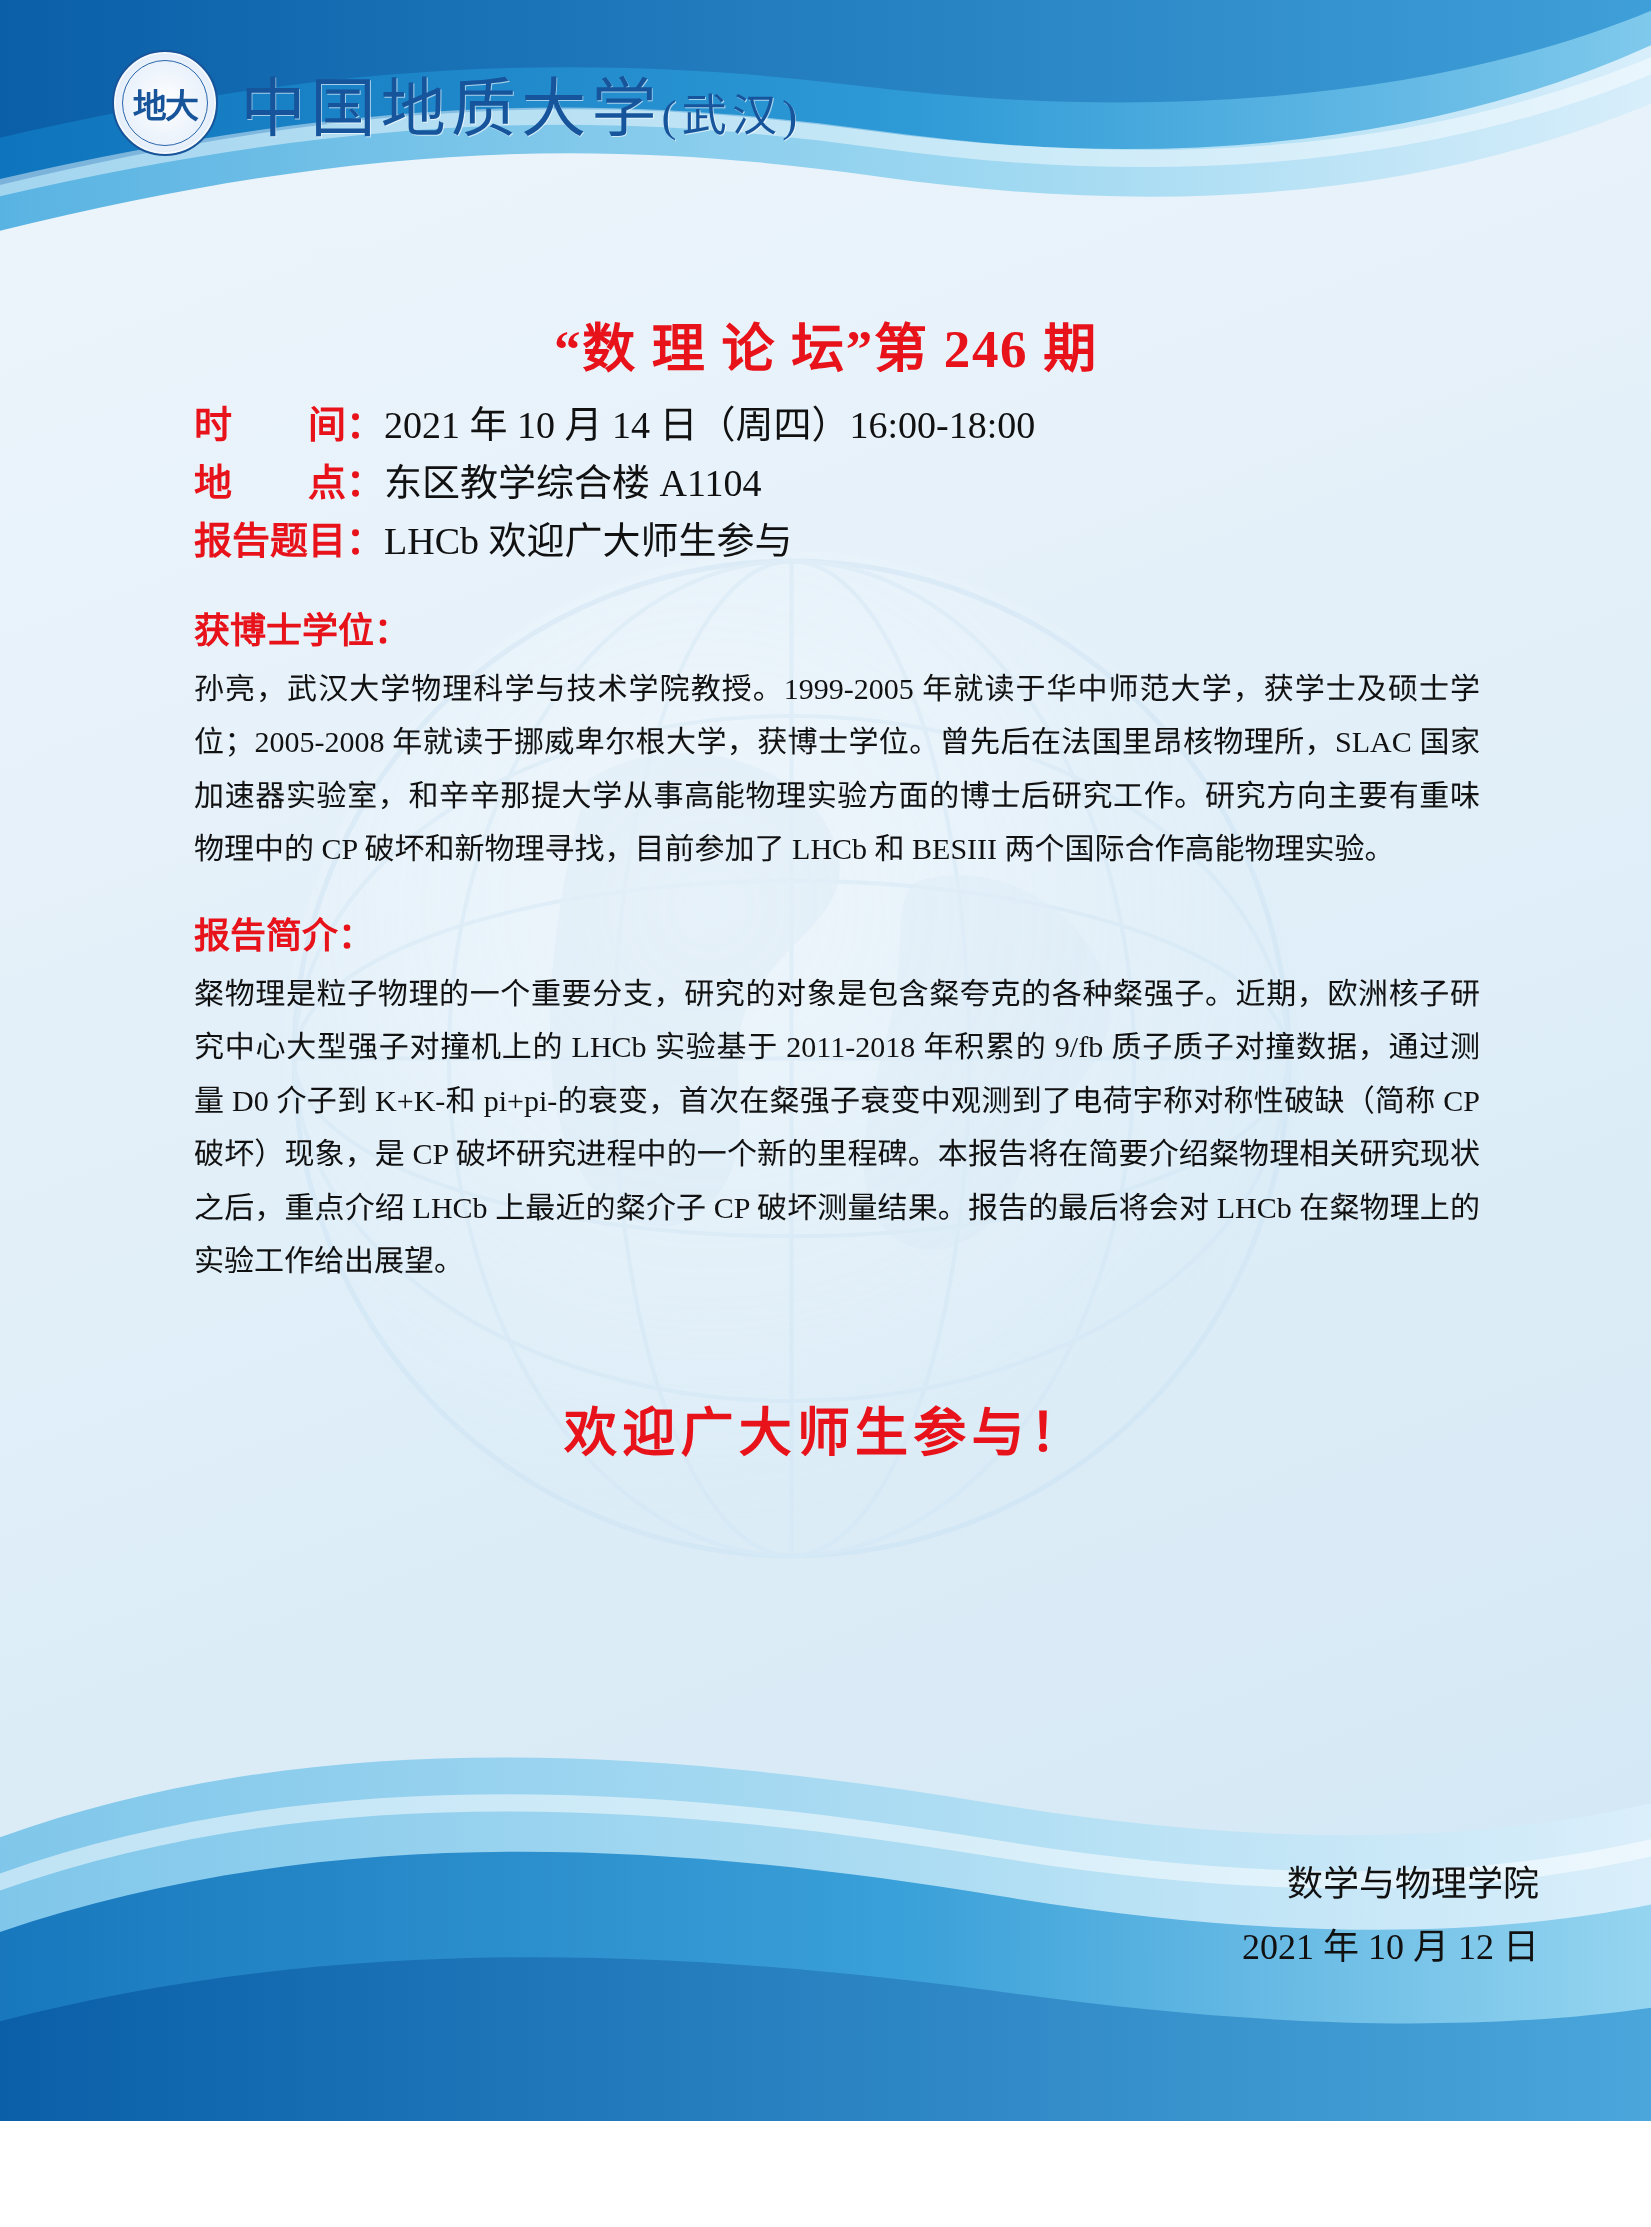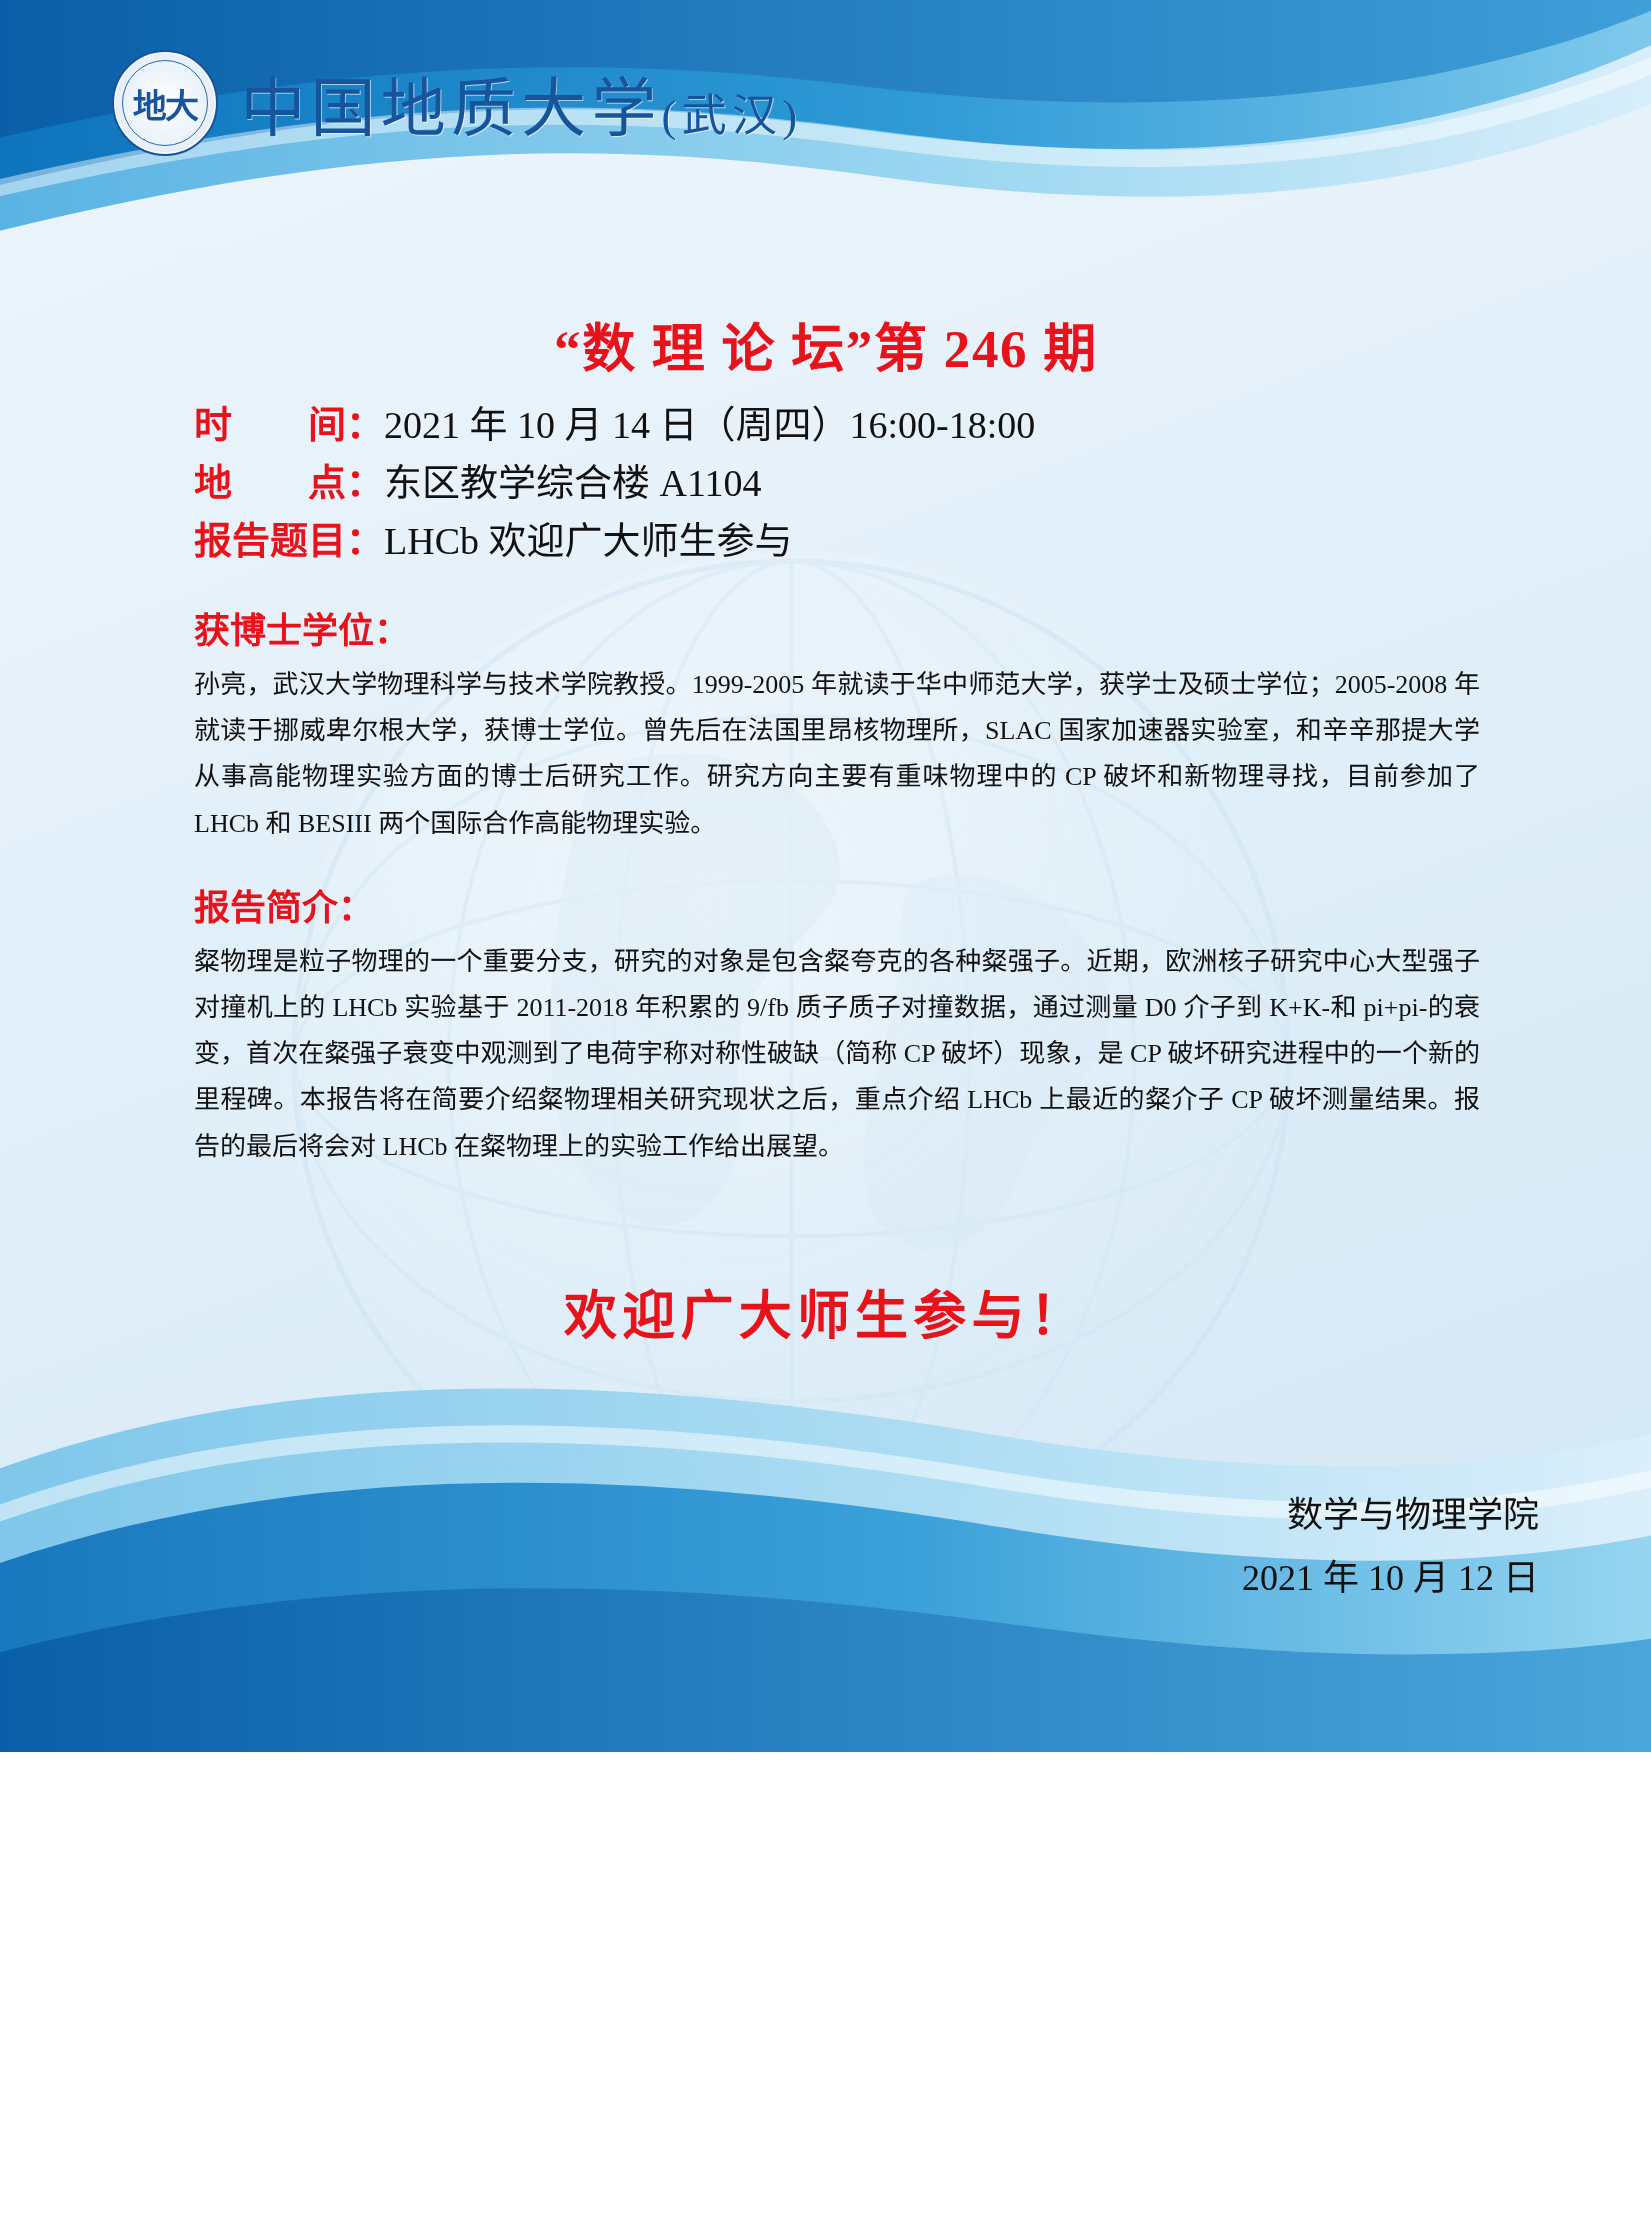--- a/index.html
+++ b/index.html
@@ -6,21 +6,21 @@
     margin: 0;
     padding: 0;
     background: #ffffff;
   }
   body {
     font-family: "Liberation Serif", "DejaVu Serif", serif;
   }
   .poster {
     position: relative;
     width: 1652px;
-    height: 1752px;
+    height: 2121px;
     overflow: hidden;
     background: linear-gradient(160deg, #eef5fb 0%, #e8f2fa 25%, #dfeef8 55%, #d8eaf6 80%, #cfe5f4 100%);
   }
   
   .globe {
     position: absolute;
     left: 284px;
     top: 551px;
     width: 1015px;
     height: 1015px;
@@ -136,21 +136,21 @@
     color: #e8131a;
     font-weight: bold;
     font-size: 36px;
   }
   .para {
     width: 1342px;
     margin: 0 auto;
     padding-left: 39px;
     padding-right: 17px;
     box-sizing: border-box;
-    font-size: 26px;
+    font-size: 30px;
     line-height: 1.78;
     color: #111111;
     text-align: justify;
   }
   .welcome {
     text-align: center;
     color: #e8131a;
     font-size: 53px;
     font-weight: bold;
     letter-spacing: 5.2px;

